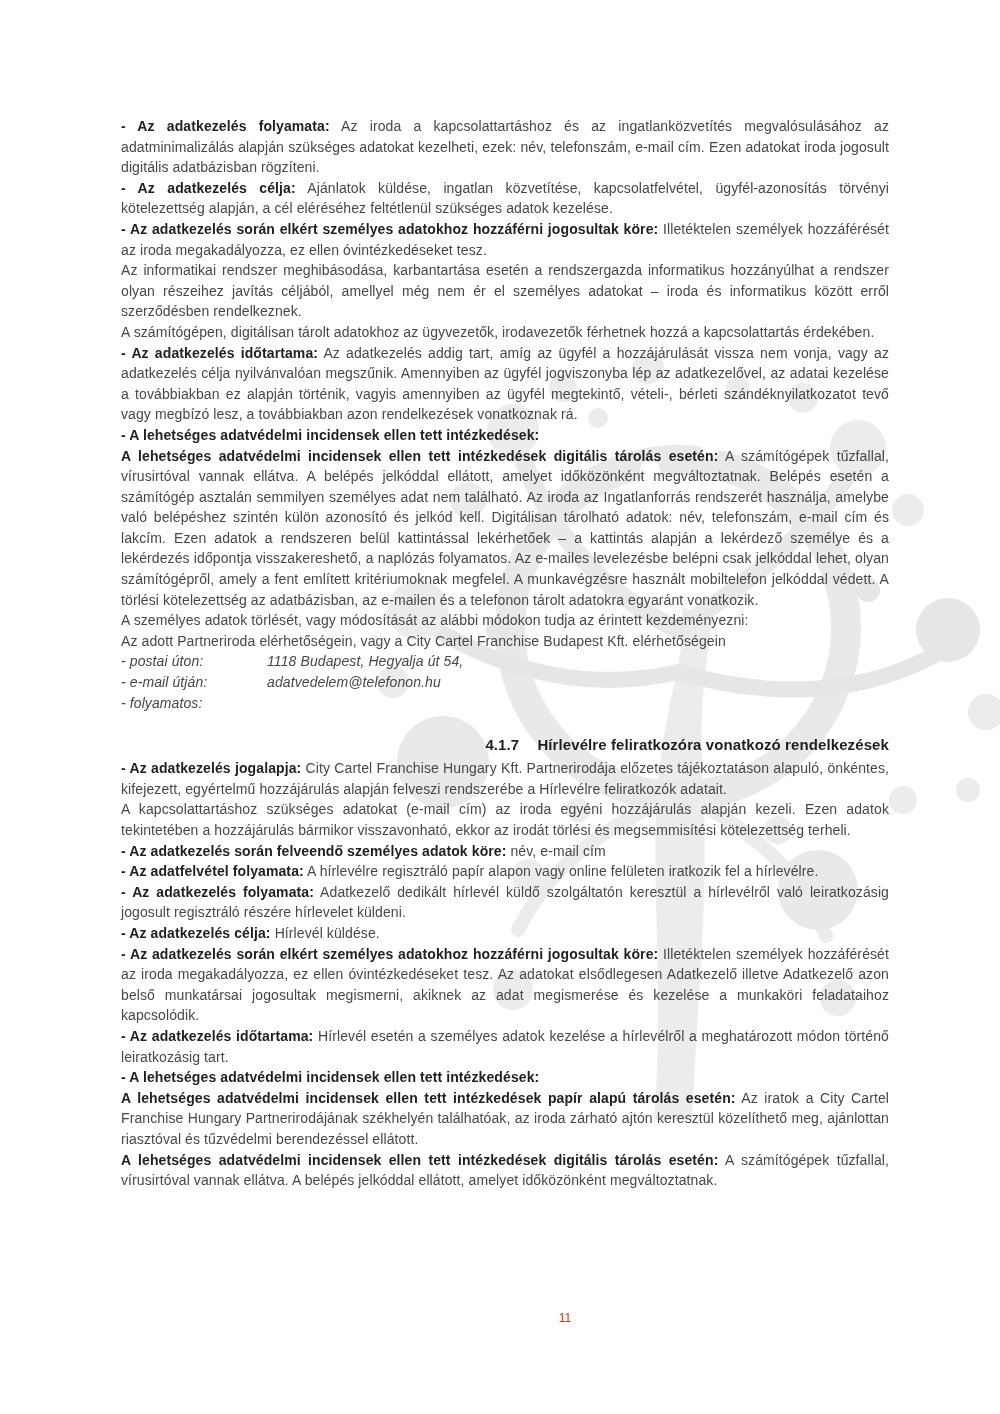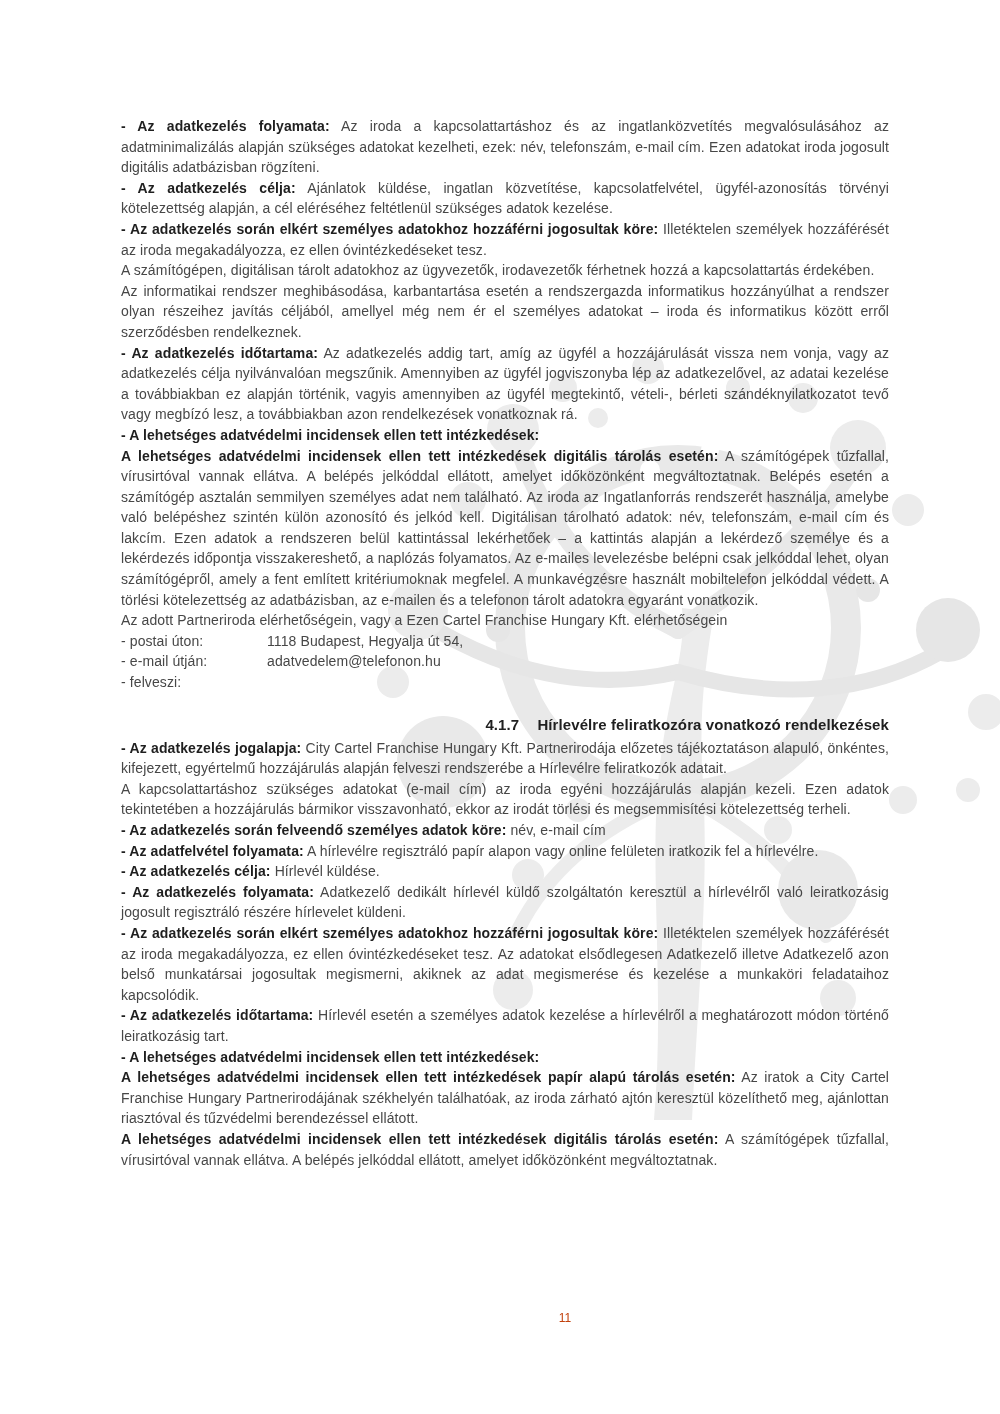--- a/index.html
+++ b/index.html
@@ -28,21 +28,21 @@
     width: 768px;
     z-index: 2;
     font-size: 14px;
     line-height: 20.6px;
     color: #474747;
     letter-spacing: 0.1px;
   }
   .para { margin: 0; text-align: justify; }
   .para strong, .sec-heading, .c-label-b { color: #1f1f1f; }
   strong { font-weight: 700; }
-  .contact-row { display: flex; }
+  .contact-row { display: flex; font-style: italic; }
   .c-label { flex: 0 0 146px; width: 146px; }
   .c-value { flex: 1; }
   .sec-heading {
     display: flex;
     font-weight: 700;
     font-size: 15px;
     margin: 21px 0 3px 0;
     line-height: 21px;
     justify-content: flex-end;
   }
@@ -104,47 +104,48 @@
         <circle cx="520" cy="260" r="12" fill="#e6e6e6"></circle>
       <circle cx="165" cy="660" r="20"></circle>
         <circle cx="490" cy="668" r="18"></circle>
     </g>
   </svg>
 
   <div class="content" id="content">
       <p class="para"><strong>- Az adatkezelés folyamata:</strong><span> Az iroda a kapcsolattartáshoz és az ingatlanközvetítés megvalósulásához az adatminimalizálás alapján szükséges adatokat kezelheti, ezek: név, telefonszám, e-mail cím. Ezen adatokat iroda jogosult digitális adatbázisban rögzíteni.</span></p>
       <p class="para"><strong>- Az adatkezelés célja:</strong><span> Ajánlatok küldése, ingatlan közvetítése, kapcsolatfelvétel, ügyfél-azonosítás törvényi kötelezettség alapján, a cél eléréséhez feltétlenül szükséges adatok kezelése.</span></p>
       <p class="para"><strong>- Az adatkezelés során elkért személyes adatokhoz hozzáférni jogosultak köre:</strong><span> Illetéktelen személyek hozzáférését az iroda megakadályozza, ez ellen óvintézkedéseket tesz.</span></p>
+      <p class="para"><span>Az informatikai rendszer meghibásodása, karbantartása esetén a rendszergazda informatikus hozzányúlhat a rendszer olyan részeihez javítás céljából, amellyel még nem ér el személyes adatokat – iroda és informatikus között erről szerződésben rendelkeznek.</span></p>
       <p class="para"><span>A számítógépen, digitálisan tárolt adatokhoz az ügyvezetők, irodavezetők férhetnek hozzá a kapcsolattartás érdekében.</span></p>
-      <p class="para"><span>Az informatikai rendszer meghibásodása, karbantartása esetén a rendszergazda informatikus hozzányúlhat a rendszer olyan részeihez javítás céljából, amellyel még nem ér el személyes adatokat – iroda és informatikus között erről szerződésben rendelkeznek.</span></p>
       <p class="para"><strong>- Az adatkezelés időtartama:</strong><span> Az adatkezelés addig tart, amíg az ügyfél a hozzájárulását vissza nem vonja, vagy az adatkezelés célja nyilvánvalóan megszűnik. Amennyiben az ügyfél jogviszonyba lép az adatkezelővel, az adatai kezelése a továbbiakban ez alapján történik, vagyis amennyiben az ügyfél megtekintő, vételi-, bérleti szándéknyilatkozatot tevő vagy megbízó lesz, a továbbiakban azon rendelkezések vonatkoznak rá.</span></p>
       <p class="para"><strong>- A lehetséges adatvédelmi incidensek ellen tett intézkedések:</strong></p>
       <p class="para"><strong>A lehetséges adatvédelmi incidensek ellen tett intézkedések digitális tárolás esetén:</strong><span> A számítógépek tűzfallal, vírusirtóval vannak ellátva. A belépés jelkóddal ellátott, amelyet időközönként megváltoztatnak. Belépés esetén a számítógép asztalán semmilyen személyes adat nem található. Az iroda az Ingatlanforrás rendszerét használja, amelybe való belépéshez szintén külön azonosító és jelkód kell. Digitálisan tárolható adatok: név, telefonszám, e-mail cím és lakcím. Ezen adatok a rendszeren belül kattintással lekérhetőek – a kattintás alapján a lekérdező személye és a lekérdezés időpontja visszakereshető, a naplózás folyamatos. Az e-mailes levelezésbe belépni csak jelkóddal lehet, olyan számítógépről, amely a fent említett kritériumoknak megfelel. A munkavégzésre használt mobiltelefon jelkóddal védett. A törlési kötelezettség az adatbázisban, az e-mailen és a telefonon tárolt adatokra egyaránt vonatkozik.</span></p>
-      <p class="para"><span>Az adott Partneriroda elérhetőségein, vagy a Ezen Cartel Franchise Hungary Kft. elérhetőségein</span></p>
+      <p class="para"><span>A személyes adatok törlését, vagy módosítását az alábbi módokon tudja az érintett kezdeményezni:</span></p>
+      <p class="para"><span>Az adott Partneriroda elérhetőségein, vagy a City Cartel Franchise Budapest Kft. elérhetőségein</span></p>
       <div class="contact-row">
         <span class="c-label">- postai úton:</span>
         <span class="c-value">1118 Budapest, Hegyalja út 54,</span>
       </div>
       <div class="contact-row">
         <span class="c-label">- e-mail útján:</span>
         <span class="c-value">adatvedelem@telefonon.hu</span>
       </div>
       <div class="contact-row">
-        <span class="c-label">- felveszi:</span>
+        <span class="c-label">- folyamatos:</span>
       </div>
       <h3 class="sec-heading">
         <span class="sec-num">4.1.7</span>
         <span class="sec-title">Hírlevélre feliratkozóra vonatkozó rendelkezések</span>
       </h3>
       <p class="para"><strong>- Az adatkezelés jogalapja:</strong><span> City Cartel Franchise Hungary Kft. Partnerirodája előzetes tájékoztatáson alapuló, önkéntes, kifejezett, egyértelmű hozzájárulás alapján felveszi rendszerébe a Hírlevélre feliratkozók adatait.</span></p>
       <p class="para"><span>A kapcsolattartáshoz szükséges adatokat (e-mail cím) az iroda egyéni hozzájárulás alapján kezeli. Ezen adatok tekintetében a hozzájárulás bármikor visszavonható, ekkor az irodát törlési és megsemmisítési kötelezettség terheli.</span></p>
       <p class="para"><strong>- Az adatkezelés során felveendő személyes adatok köre:</strong><span> név, e-mail cím</span></p>
       <p class="para"><strong>- Az adatfelvétel folyamata:</strong><span> A hírlevélre regisztráló papír alapon vagy online felületen iratkozik fel a hírlevélre.</span></p>
+      <p class="para"><strong>- Az adatkezelés folyamata:</strong><span> Adatkezelő dedikált hírlevél küldő szolgáltatón keresztül a hírlevélről való leiratkozásig jogosult regisztráló részére hírlevelet küldeni.</span></p>
       <p class="para"><strong>- Az adatkezelés célja:</strong><span> Hírlevél küldése.</span></p>
-      <p class="para"><strong>- Az adatkezelés folyamata:</strong><span> Adatkezelő dedikált hírlevél küldő szolgáltatón keresztül a hírlevélről való leiratkozásig jogosult regisztráló részére hírlevelet küldeni.</span></p>
       <p class="para"><strong>- Az adatkezelés során elkért személyes adatokhoz hozzáférni jogosultak köre:</strong><span> Illetéktelen személyek hozzáférését az iroda megakadályozza, ez ellen óvintézkedéseket tesz. Az adatokat elsődlegesen Adatkezelő illetve Adatkezelő azon belső munkatársai jogosultak megismerni, akiknek az adat megismerése és kezelése a munkaköri feladataihoz kapcsolódik.</span></p>
       <p class="para"><strong>- Az adatkezelés időtartama:</strong><span> Hírlevél esetén a személyes adatok kezelése a hírlevélről a meghatározott módon történő leiratkozásig tart.</span></p>
       <p class="para"><strong>- A lehetséges adatvédelmi incidensek ellen tett intézkedések:</strong></p>
       <p class="para"><strong>A lehetséges adatvédelmi incidensek ellen tett intézkedések papír alapú tárolás esetén:</strong><span> Az iratok a City Cartel Franchise Hungary Partnerirodájának székhelyén találhatóak, az iroda zárható ajtón keresztül közelíthető meg, ajánlottan riasztóval és tűzvédelmi berendezéssel ellátott.</span></p>
       <p class="para"><strong>A lehetséges adatvédelmi incidensek ellen tett intézkedések digitális tárolás esetén:</strong><span> A számítógépek tűzfallal, vírusirtóval vannak ellátva. A belépés jelkóddal ellátott, amelyet időközönként megváltoztatnak.</span></p>
     </div>
 
   <div class="footer-page">11</div>
 </div>
 

